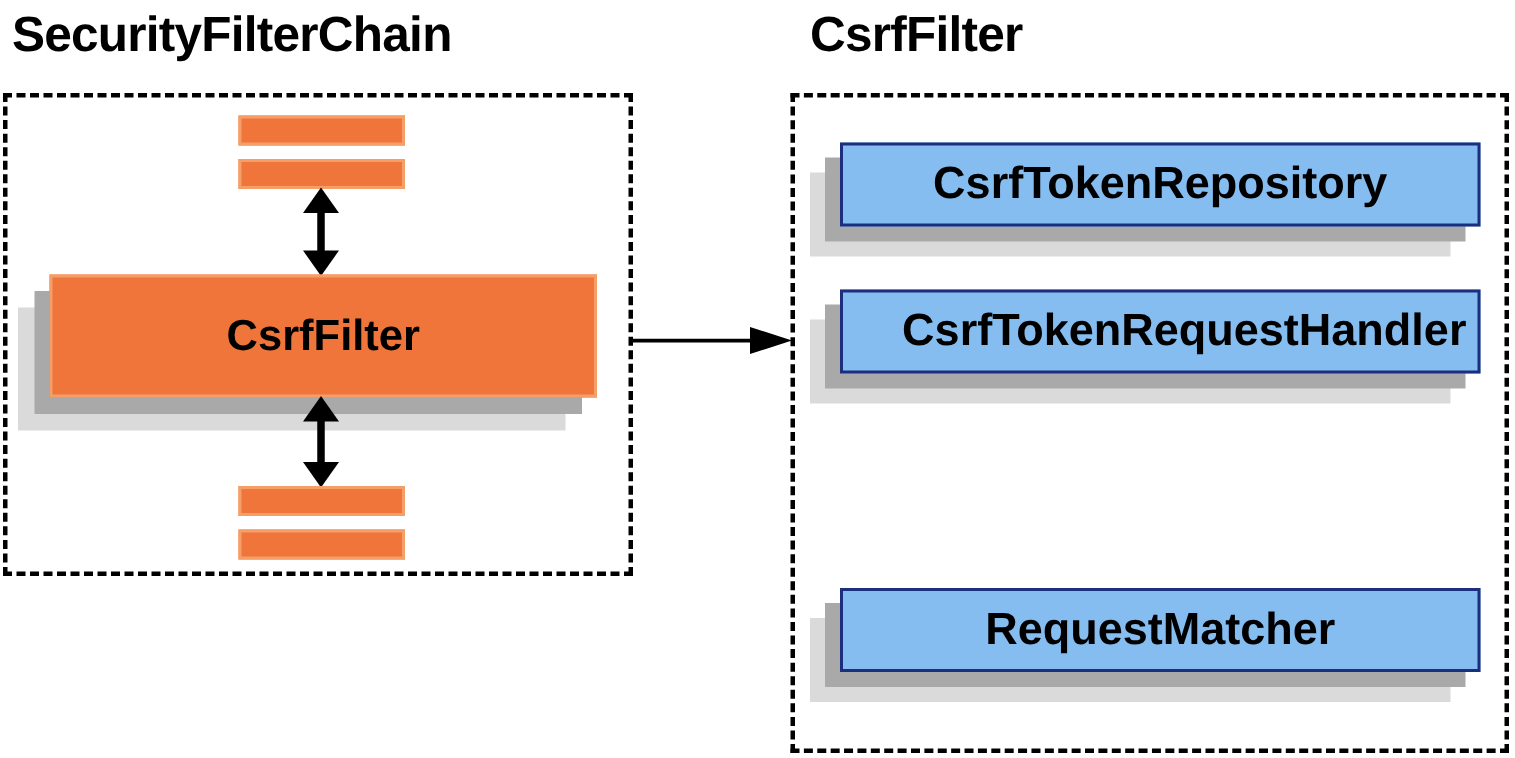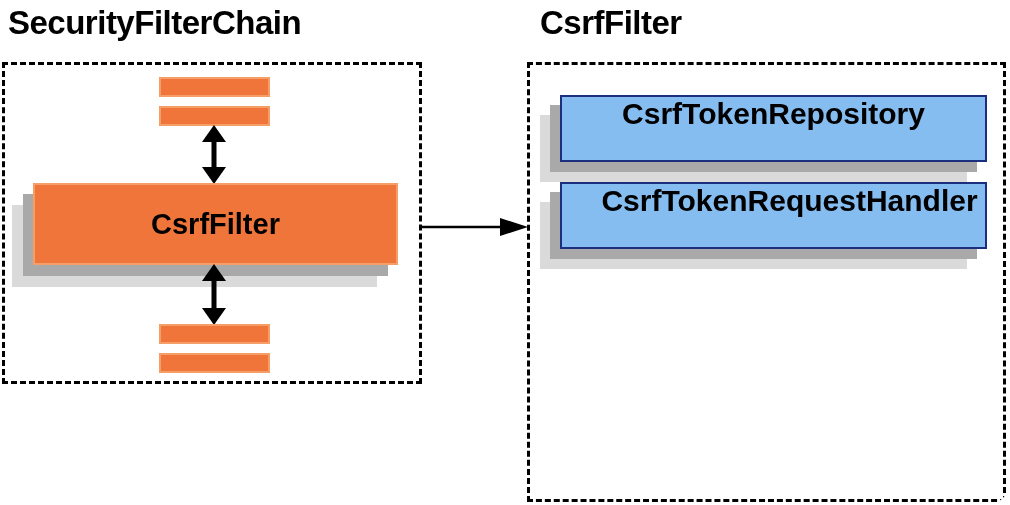--- a/index.html
+++ b/index.html
@@ -7,21 +7,20 @@
     padding: 0;
     background: #ffffff;
     font-family: "Liberation Sans", "DejaVu Sans", sans-serif;
   }
   #canvas {
     position: relative;
     width: 1010px;
     height: 505px;
     background: #ffffff;
     overflow: hidden;
-    border-radius: 24px;
   }
   .title {
     position: absolute;
     font-size: 33px;
     font-weight: bold;
     color: #000000;
     white-space: nowrap;
     letter-spacing: -0.5px;
   }
   .dashed-box {
@@ -52,26 +51,27 @@
     align-items: center;
     justify-content: center;
     font-size: 29px;
     font-weight: bold;
     color: #000000;
   }
   .blue-box {
     position: absolute;
     left: 560px;
     width: 427px;
-    height: 67px;
+    height: 56px;
     background: #85BDF0;
     border: 2px solid #1B2F7E;
     box-sizing: border-box;
     box-shadow: -10px 10px 0 #a9a9a9, -20px 20px 0 #dadada;
     display: flex;
+    align-items: center;
     justify-content: center;
     font-size: 30px;
     font-weight: bold;
     color: #000000;
     white-space: nowrap;
   }
   .arrow-svg {
     position: absolute;
     overflow: visible;
   }
@@ -113,19 +113,22 @@
     <line x1="0" y1="11" x2="82" y2="11" stroke="#000000" stroke-width="2.5"></line>
     <polygon points="106,11 78,2 78,20" fill="#000000"></polygon>
   </svg>
 
   <div class="dashed-box" style="left:527px; top:62px; width:479px; height:440px;"></div>
 
   <div class="blue-box" style="top:95px;">
     <span>CsrfTokenRepository</span>
   </div>
 
-  <div class="blue-box" style="top:182px;padding-left:32px;">
+  <div class="blue-box" style="top:193px;padding-left:32px;">
     <span>CsrfTokenRequestHandler</span>
   </div>
 
 
+  <div class="blue-box" style="top:392px;">
+    <span>RequestMatcher</span>
+  </div>
 
 </div>
 
 </body></html>

